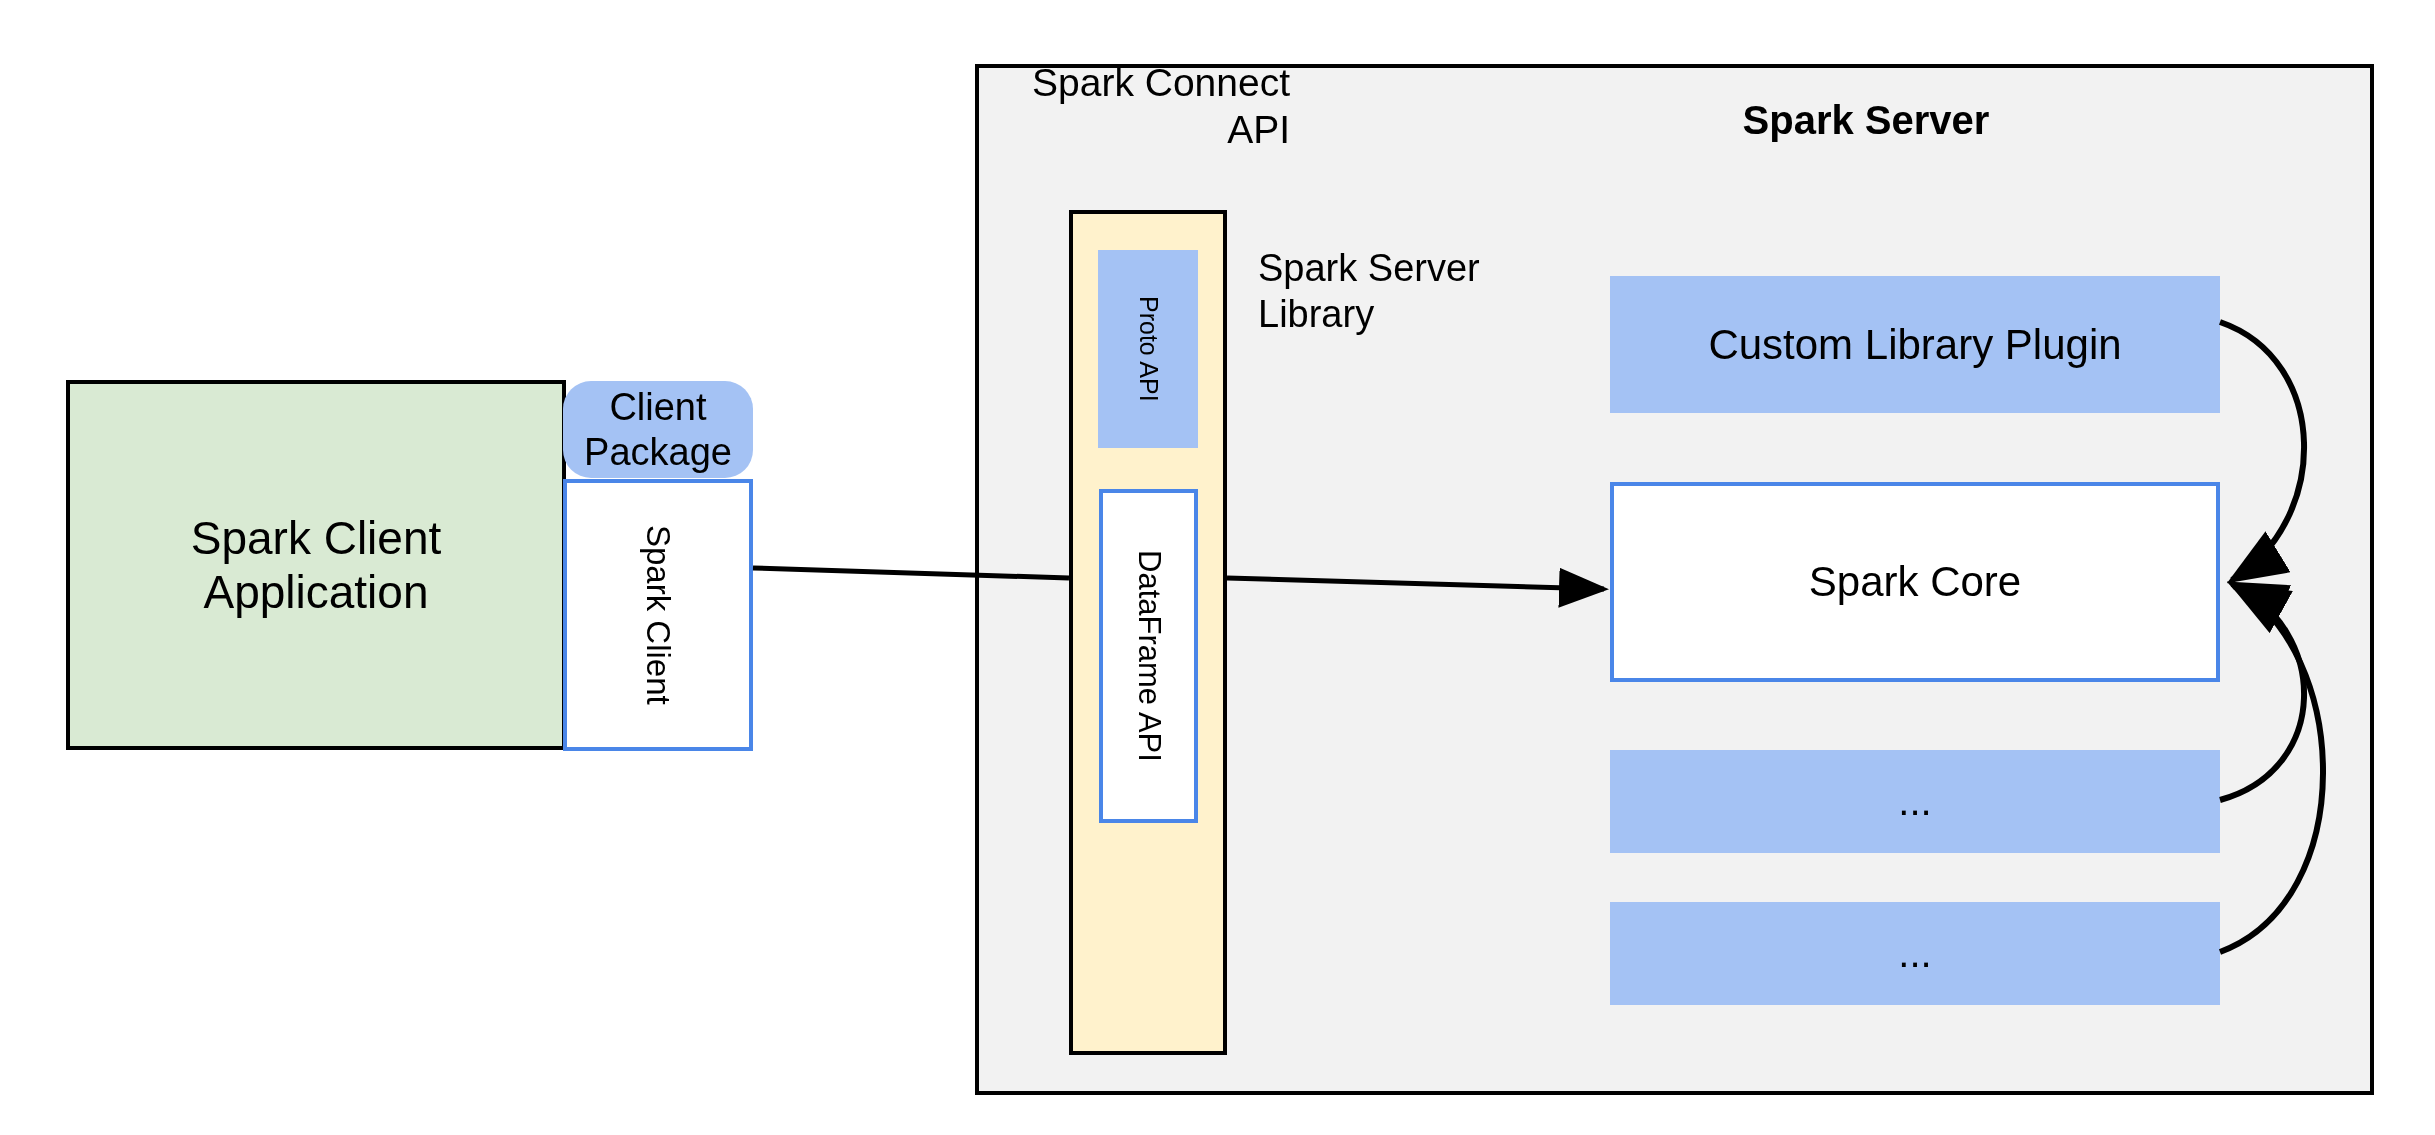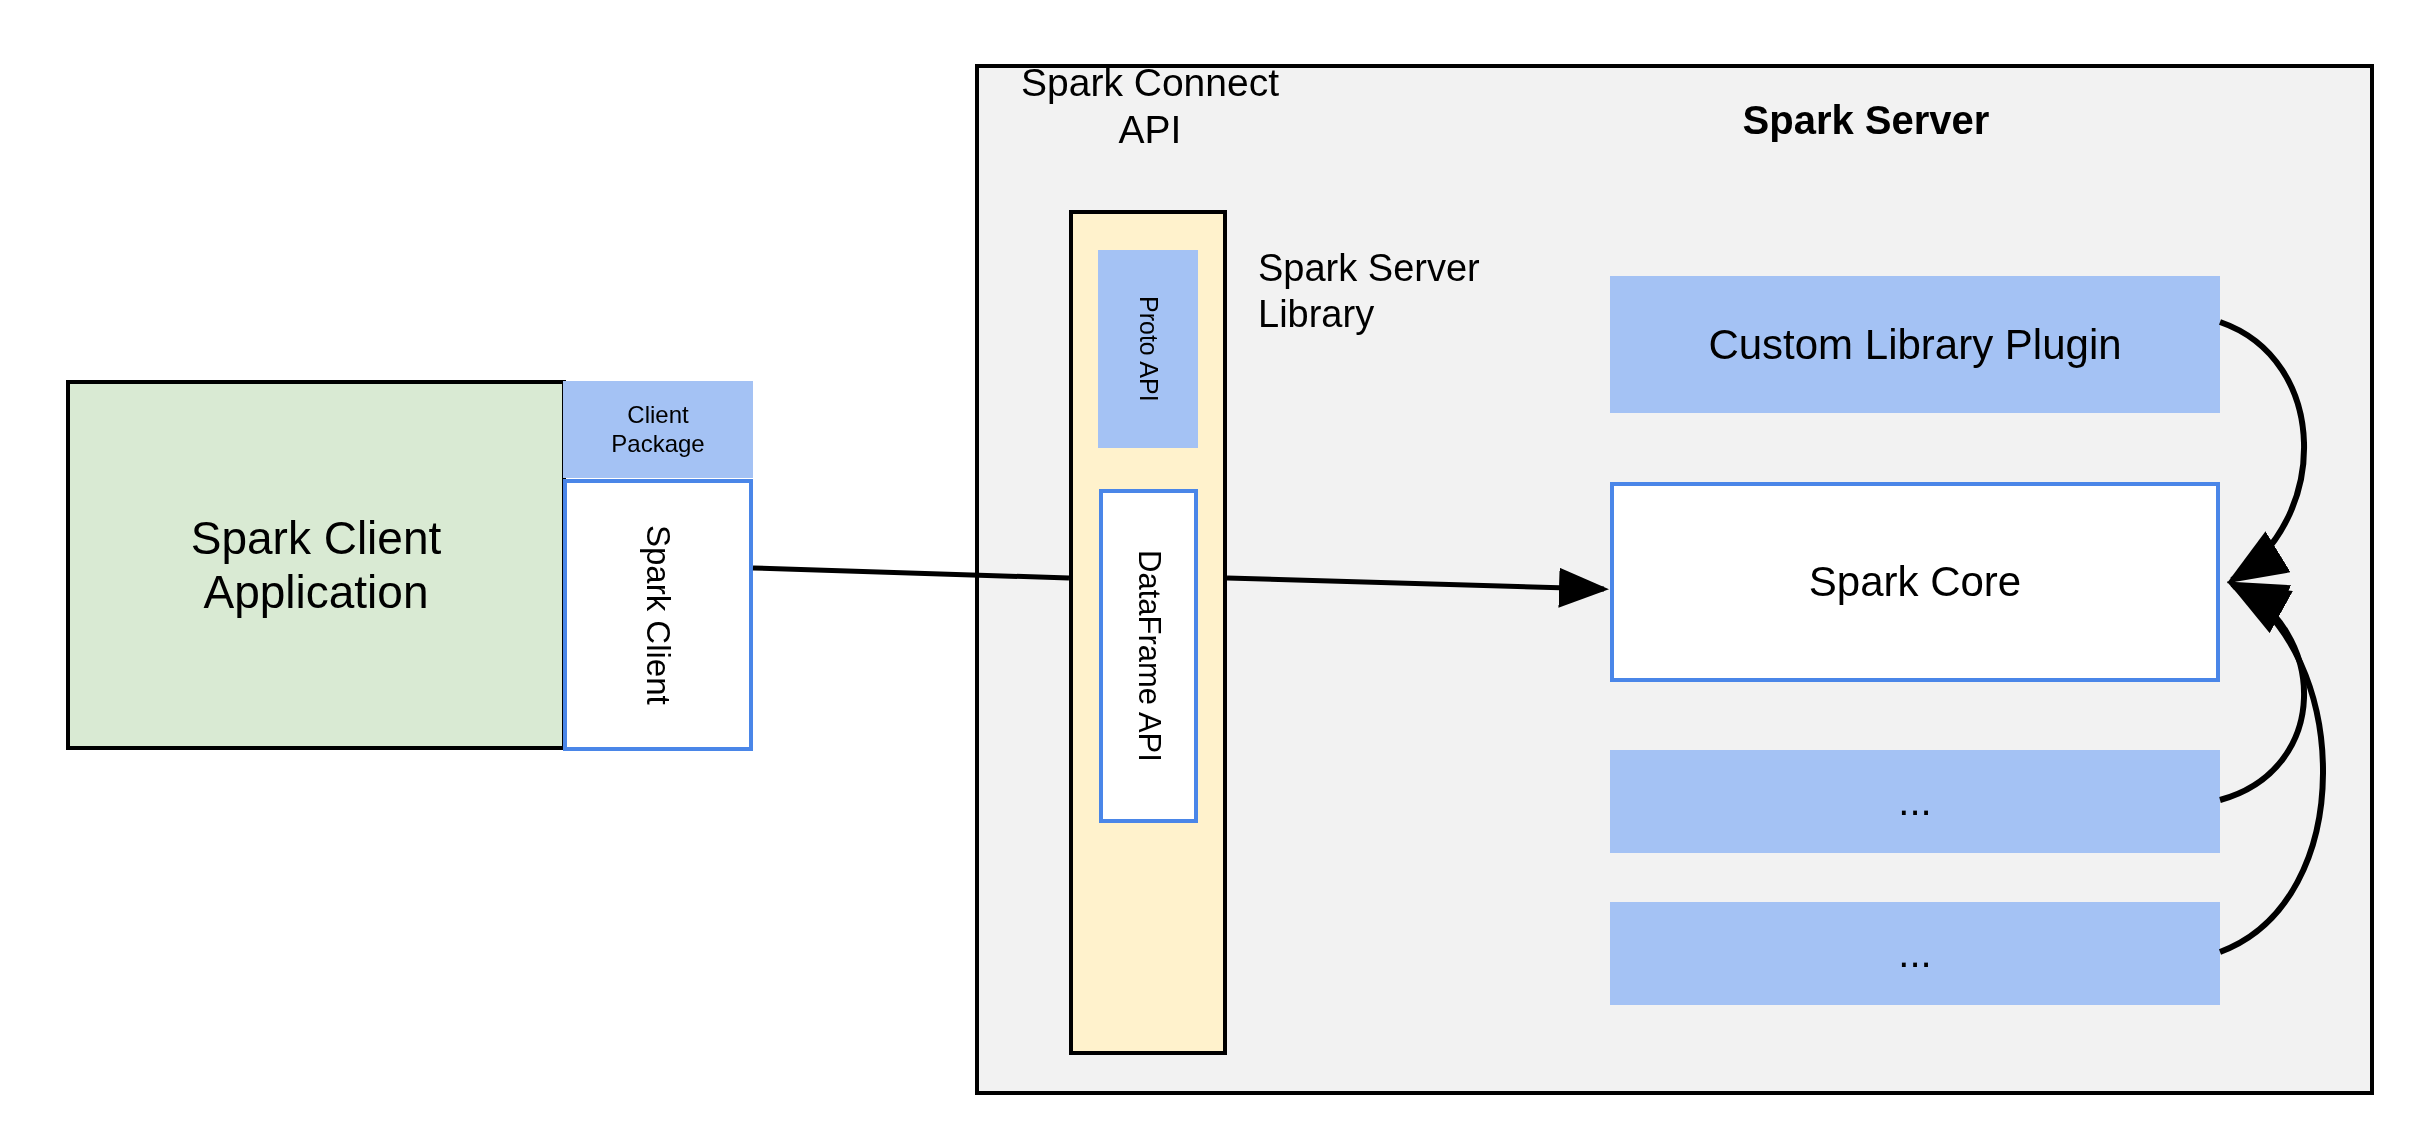--- a/index.html
+++ b/index.html
@@ -49,21 +49,21 @@
     width: 280px;
     font-size: 40px;
     font-weight: bold;
     text-align: center;
   }
   #connect-api-label {
     left: 1010px;
     top: 60px;
     width: 280px;
     font-size: 39px;
-    text-align: center;
+    text-align: right;
   }
   #server-library-label {
     left: 1258px;
     top: 246px;
     width: 300px;
     font-size: 38px;
     text-align: left;
   }
 
   
@@ -107,21 +107,22 @@
     background: #d9ead3;
     border: 4px solid #000000;
     font-size: 46px;
   }
   #client-package-box {
     left: 563px;
     top: 381px;
     width: 190px;
     height: 97px;
     background: #a4c2f4;
-    font-size: 24px;
+    font-size: 38px;
+    border-radius: 28px;
   }
   #spark-client-box {
     left: 563px;
     top: 479px;
     width: 190px;
     height: 272px;
     background: #ffffff;
     border: 4px solid #4a86e8;
     font-size: 33px;
   }

